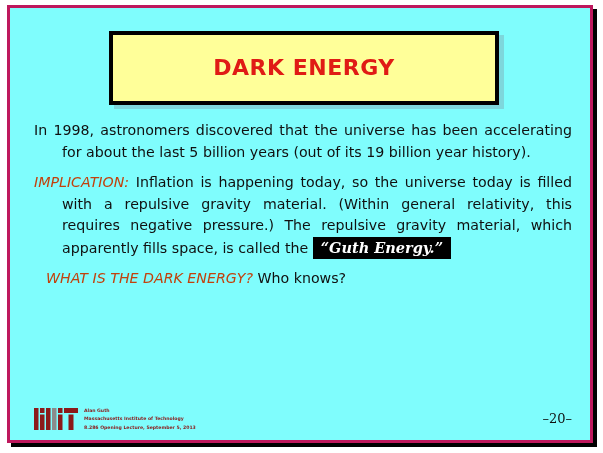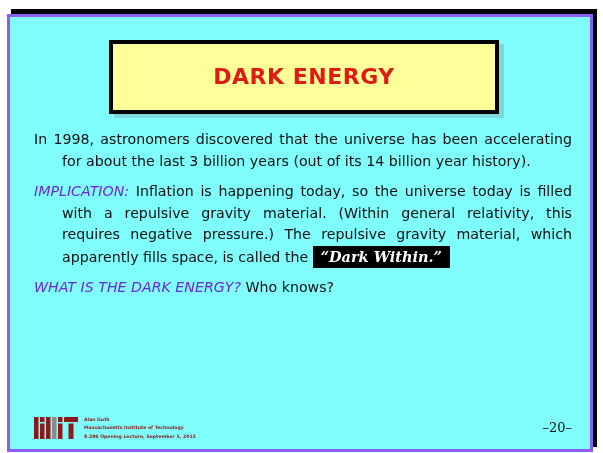--- a/index.html
+++ b/index.html
@@ -19,25 +19,25 @@
     position: absolute;
     left: 11px;
     top: 9px;
     width: 586px;
     height: 438px;
     background: #000000;
   }
   #slide {
     position: absolute;
     left: 7px;
-    top: 14px;
+    top: 5px;
     width: 586px;
     height: 438px;
     background: #7FFDFD;
-    border: 3px solid #8b5cf6;
+    border: 3px solid #be185d;
     box-sizing: border-box;
     overflow: hidden;
   }
 
   
   #title-shadow {
     position: absolute;
     left: 104px;
     top: 27px;
     width: 390px;
@@ -83,23 +83,24 @@
     margin-bottom: 9px;
     padding-left: 28px;
     text-indent: -28px;
     line-height: 1.52;
   }
   .para:last-child { margin-bottom: 0; }
   .para-nohang {
     text-align: justify;
     margin-bottom: 9px;
     line-height: 1.52;
+    margin-left: 12px;
   }
   .lead {
-    color: #6d28d9;
+    color: #c2410c;
     font-style: italic;
     font-family: "DejaVu Sans", sans-serif;
   }
   .eq { font-family: "DejaVu Sans", sans-serif; }
   .boxed-term {
     background: #000000;
     color: #ffffff;
     font-family: "DejaVu Serif", serif;
     font-style: italic;
     font-weight: bold;
@@ -147,25 +148,25 @@
 <div id="slide">
 
   <div id="title-shadow"></div>
   <div id="title-box">
     <div class="title-line" id="title-line-1">DARK ENERGY</div>
   </div>
 
   <div id="body-text">
 
     <div class="para">
-      <span>In 1998, astronomers discovered that the universe has been accelerating for about the last 3 billion years (out of its 14 billion year history).</span>
+      <span>In 1998, astronomers discovered that the universe has been accelerating for about the last 5 billion years (out of its 19 billion year history).</span>
     </div>
 
     <div class="para">
-      <span class="lead">IMPLICATION:</span><span> Inflation is happening today, so the universe today is filled with a repulsive gravity material. (Within general relativity, this requires negative pressure.) The repulsive gravity material, which apparently fills space, is called the </span><span class="boxed-term">“Dark Within.”</span>
+      <span class="lead">IMPLICATION:</span><span> Inflation is happening today, so the universe today is filled with a repulsive gravity material. (Within general relativity, this requires negative pressure.) The repulsive gravity material, which apparently fills space, is called the </span><span class="boxed-term">“Guth Energy.”</span>
     </div>
 
     <div class="para-nohang">
       <span class="lead">WHAT IS THE DARK ENERGY?</span><span> Who knows?</span>
     </div>
 
 
   </div>
 
   <div id="footer">

